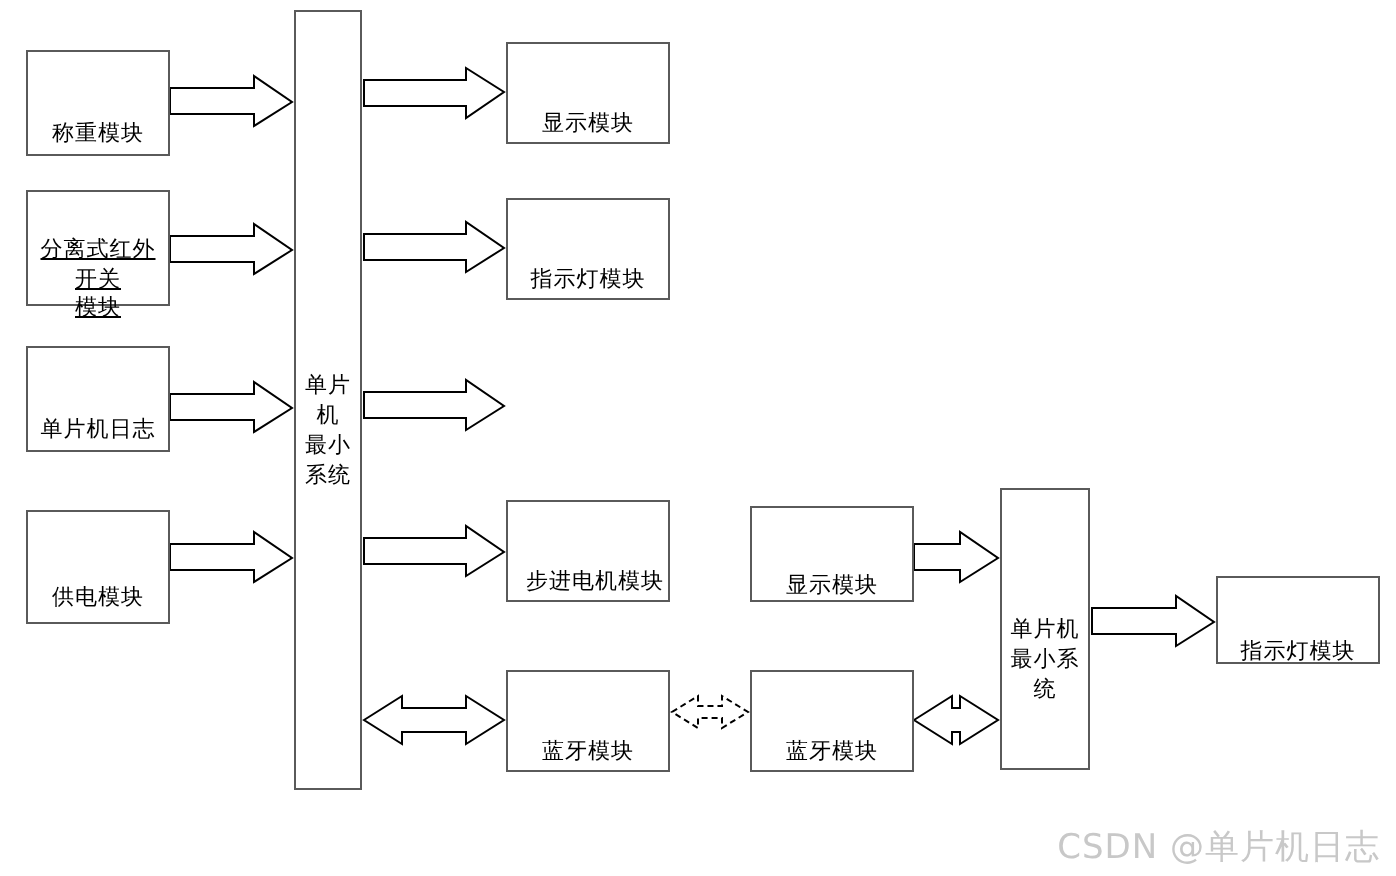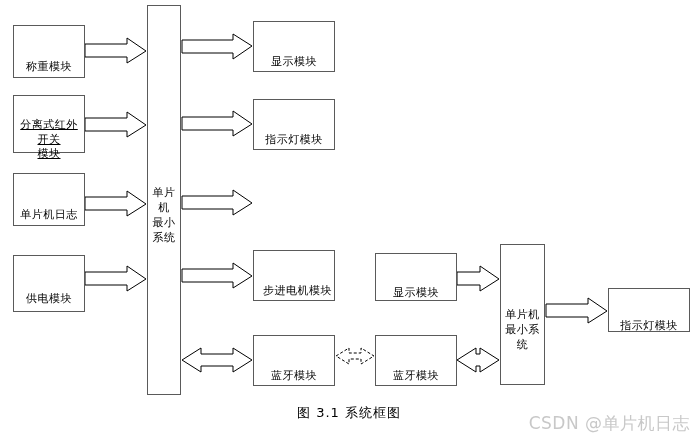--- a/index.html
+++ b/index.html
@@ -152,17 +152,16 @@
 
   <div class="box tall" style="left:500px; top:244px; width:45px; height:141px;">
     <span class="box-label">单片机
 最小系统</span>
   </div>
 
   <div class="box" style="left:608px; top:288px; width:82px; height:44px;">
     <span class="box-label">指示灯模块</span>
   </div>
 
-  <div class="caption">图 3.1 系统框图</div>
 
   <div class="watermark">CSDN @单片机日志</div>
 
 </div>
 
 </body></html>

